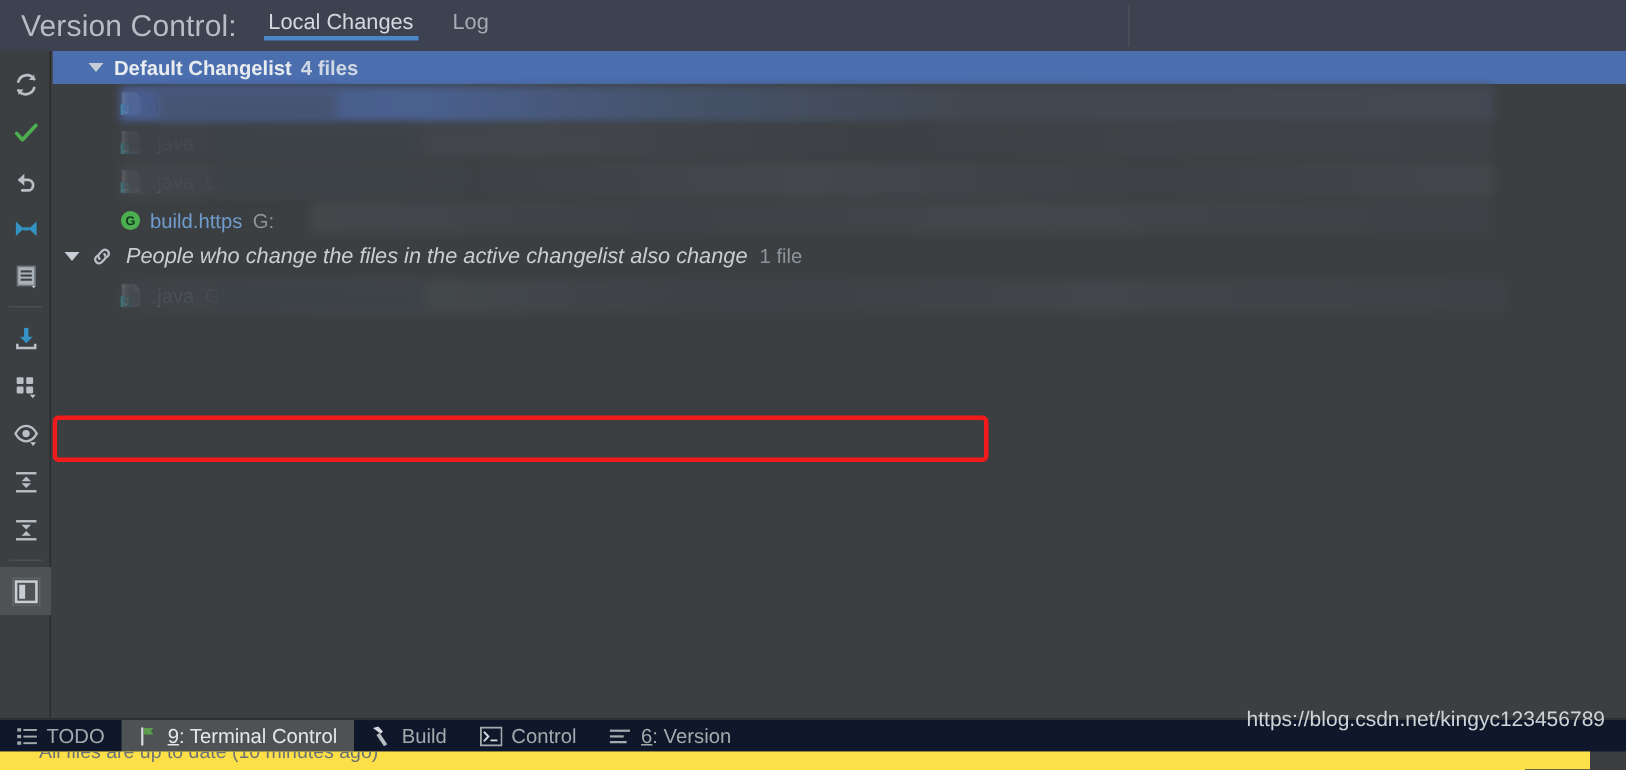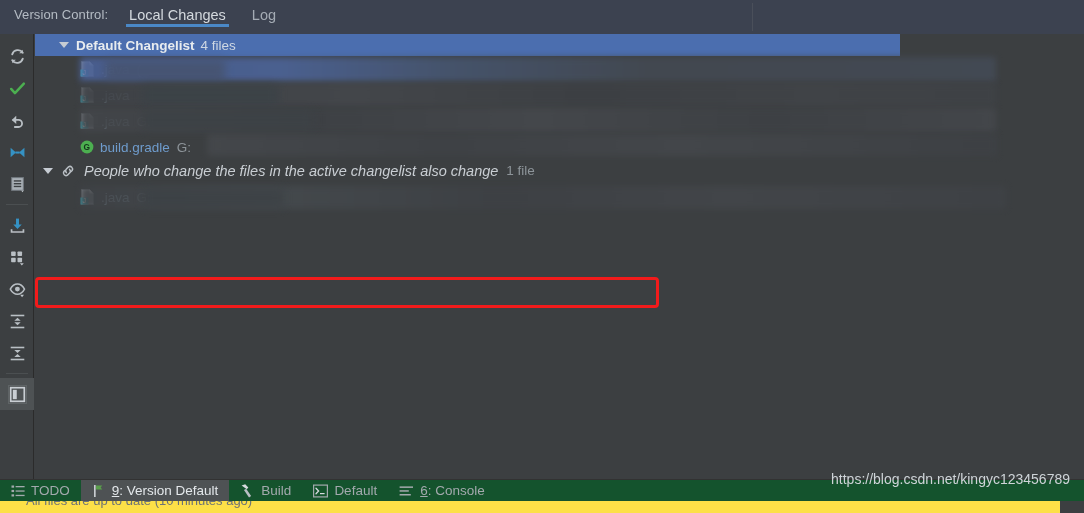--- a/index.html
+++ b/index.html
@@ -23,21 +23,21 @@
   #tabbar {
     position: absolute;
     left: 0; top: 0;
     width: 1084px; height: 34px;
     background: #3c4250;
     display: flex;
     align-items: flex-start;
   }
   .tb-label {
     color: #b5bcc4;
-    font-size: 13px;
+    font-size: 20px;
     padding: 7px 0 0 14px;
     white-space: nowrap;
     letter-spacing: .1px;
   }
   .tab {
     position: relative;
     color: #a4abb4;
     font-size: 14.5px;
     padding: 7px 13px 0 13px;
     white-space: nowrap;
@@ -110,41 +110,41 @@
     height: 25px;
     display: flex;
     align-items: center;
     padding-left: 8px;
     white-space: nowrap;
     cursor: default;
   }
   .row.changelist-head {
     background: #4b6eaf;
     height: 22px;
-    width: 865px;
+    width: 1049px;
     padding-left: 24px;
   }
   .tri {
     width: 0; height: 0;
     border-left: 5px solid transparent;
     border-right: 5px solid transparent;
     border-top: 6px solid #c6ccd3;
     margin-right: 7px;
     flex: none;
   }
   .cl-title {
     color: #e8ecef;
     font-size: 13.5px;
     font-weight: bold;
   }
   .cl-count {
     color: #cfd8e3;
     font-size: 13.5px;
     margin-left: 6px;
-    font-weight: normal;
+    font-weight: bold;
   }
 
   
   .filerow { height: 26px; padding-left: 45px; }
   .jicon { width: 15px; height: 16px; flex: none; margin-right: 6px; }
   .gicon { width: 14px; height: 14px; flex: none; margin-right: 6px; }
   .fname {
     color: #a6c0d6;
     font-size: 13.5px;
   }
@@ -192,21 +192,21 @@
     border: 3px solid #f21b1b;
     border-radius: 4px;
     pointer-events: none;
   }
 
   
   #statusbar {
     position: absolute;
     left: 0; bottom: 12px;
     width: 1084px; height: 22px;
-    background: #14532d;
+    background: #0f172a;
     border-top: 1px solid #323232;
     display: flex;
     align-items: center;
   }
   .sb-item {
     display: flex;
     align-items: center;
     height: 22px;
     padding: 0 11px;
     color: #a3a9ad;
@@ -421,21 +421,21 @@
       </svg>
       <span class="fname">.java</span>
       <span class="fpath">G:</span>
     </div>
 
     <div class="row filerow" style="height:26px;">
       <svg class="gicon" viewBox="0 0 14 14">
         <circle cx="7" cy="7" r="6.4" fill="#4caf50"></circle>
         <text x="3.6" y="10.1" font-family="Liberation Sans, sans-serif" font-size="8.4" font-weight="bold" fill="#14361a">G</text>
       </svg>
-      <span class="fname grad">build.gradle</span>
+      <span class="fname grad">build.https</span>
       <span class="fpath">G:</span>
     </div>
 
     <div id="pred-row">
       <span class="tri"></span>
       <svg class="link-ico" viewBox="0 0 16 16">
         <path d="M6.4 9.6a2.6 2.6 0 0 1 0-3.6l2.1-2.1a2.6 2.6 0 0 1 3.6 3.6l-1 1" fill="none" stroke="#b9bfc4" stroke-width="1.5" stroke-linecap="round"></path>
         <path d="M9.6 6.4a2.6 2.6 0 0 1 0 3.6l-2.1 2.1a2.6 2.6 0 0 1-3.6-3.6l1-1" fill="none" stroke="#b9bfc4" stroke-width="1.5" stroke-linecap="round"></path>
       </svg>
       <span class="ptext">People who change the files in the active changelist also change</span>
@@ -478,48 +478,48 @@
       </svg>
       <span>TODO</span>
     </div>
 
     <div class="sb-item active">
       <svg class="sb-ico" width="14" height="14" viewBox="0 0 14 14">
         <rect x="2.1" y="1" width="1.5" height="12" fill="#d6dade"></rect>
         <path d="M4 1.4h6.3l-1.7 2.1 1.7 2.1H4z" fill="#5a9e4b"></path>
       </svg>
       <span class="num">9</span>
-      <span>: Version Default</span>
+      <span>: Terminal Control</span>
     </div>
 
     <div class="sb-item">
       <svg class="sb-ico" width="15" height="15" viewBox="0 0 15 15">
         <path d="M1.6 2.4l3.6-1.1 3.1 3.3-1.5 1.6z" fill="#d6dade"></path>
         <rect x="6.2" y="5.6" width="2.6" height="9" transform="rotate(-34 7.5 10)" fill="#b9bfc4"></rect>
       </svg>
       <span>Build</span>
     </div>
 
     <div class="sb-item">
       <svg class="sb-ico" width="15" height="14" viewBox="0 0 15 14">
         <rect x="0.6" y="1.1" width="13.8" height="11.8" fill="none" stroke="#a3a9ad" stroke-width="1.2"></rect>
         <path d="M3 4.2l2.6 2.8L3 9.8" fill="none" stroke="#d6dade" stroke-width="1.3" stroke-linecap="round"></path>
         <rect x="7" y="9" width="4.6" height="1.2" fill="#d6dade"></rect>
       </svg>
-      <span>Default</span>
+      <span>Control</span>
     </div>
 
     <div class="sb-item">
       <svg class="sb-ico" width="15" height="14" viewBox="0 0 15 14">
         <rect x="0.6" y="2.4" width="13.4" height="1.5" fill="#a3a9ad"></rect>
         <rect x="0.6" y="6.2" width="9.2" height="1.5" fill="#a3a9ad"></rect>
         <rect x="0.6" y="10" width="11.2" height="1.5" fill="#a3a9ad"></rect>
       </svg>
       <span class="num">6</span>
-      <span>: Console</span>
+      <span>: Version</span>
     </div>
 
     <div id="watermark">https://blog.csdn.net/kingyc123456789</div>
   </div>
 
   <div id="cutoff">
     <div class="ct">All files are up to date (10 minutes ago)</div>
   </div>
 
 </div>

